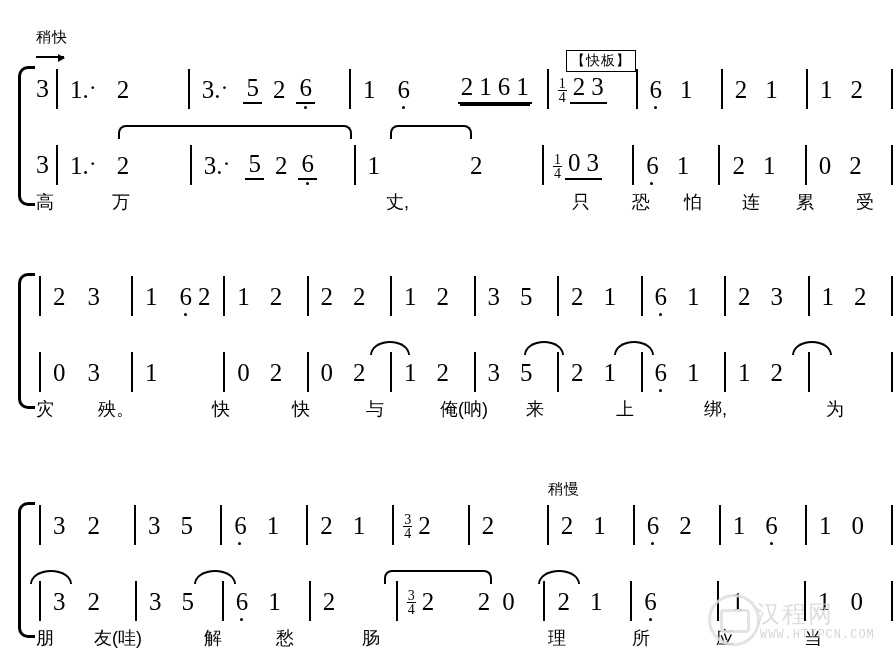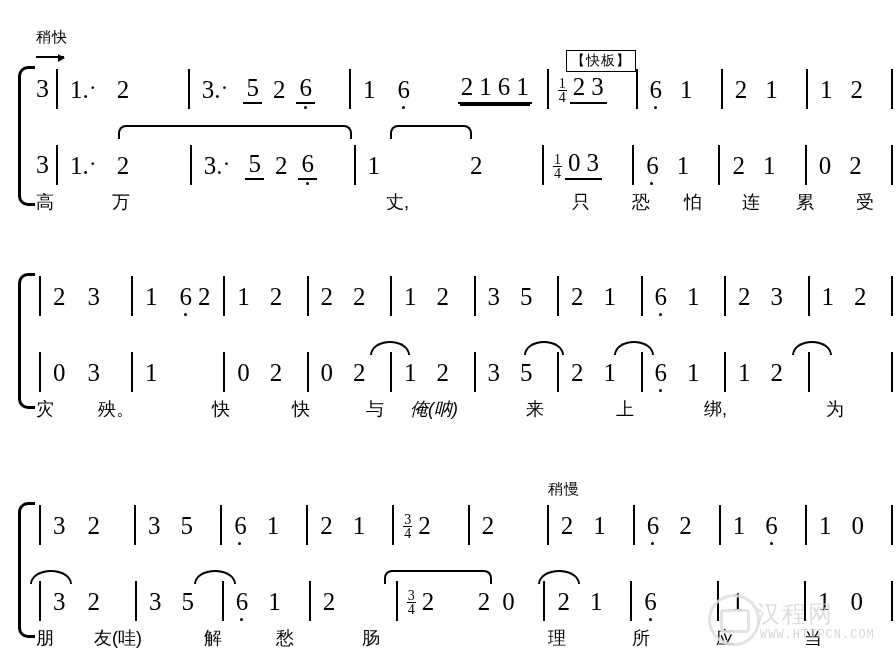--- a/index.html
+++ b/index.html
@@ -301,21 +301,21 @@
     <div class="slur" style="left:524px;top:86px;width:36px;"></div>
     <div class="slur" style="left:614px;top:86px;width:36px;"></div>
     <div class="slur" style="left:792px;top:86px;width:36px;"></div>
 
     <div class="lyr" style="top:142px;">
       <span class="lyric" style="left:0px;">灾</span>
       <span class="lyric" style="left:62px;">殃。</span>
       <span class="lyric" style="left:176px;">快</span>
       <span class="lyric" style="left:256px;">快</span>
       <span class="lyric" style="left:330px;">与</span>
-      <span class="lyric" style="left:374px;font-style:italic;">俺(呐)</span>
+      <span class="lyric" style="left:404px;">俺(呐)</span>
       <span class="lyric" style="left:490px;">来</span>
       <span class="lyric" style="left:580px;">上</span>
       <span class="lyric" style="left:668px;">绑,</span>
       <span class="lyric" style="left:790px;">为</span>
     </div>
   </div>
 
   <div class="system" style="top:480px;height:170px;">
     <div class="tempo" style="left:548px;top:0px;">稍慢</div>
     <div class="brace" style="top:22px;height:130px;"></div>

